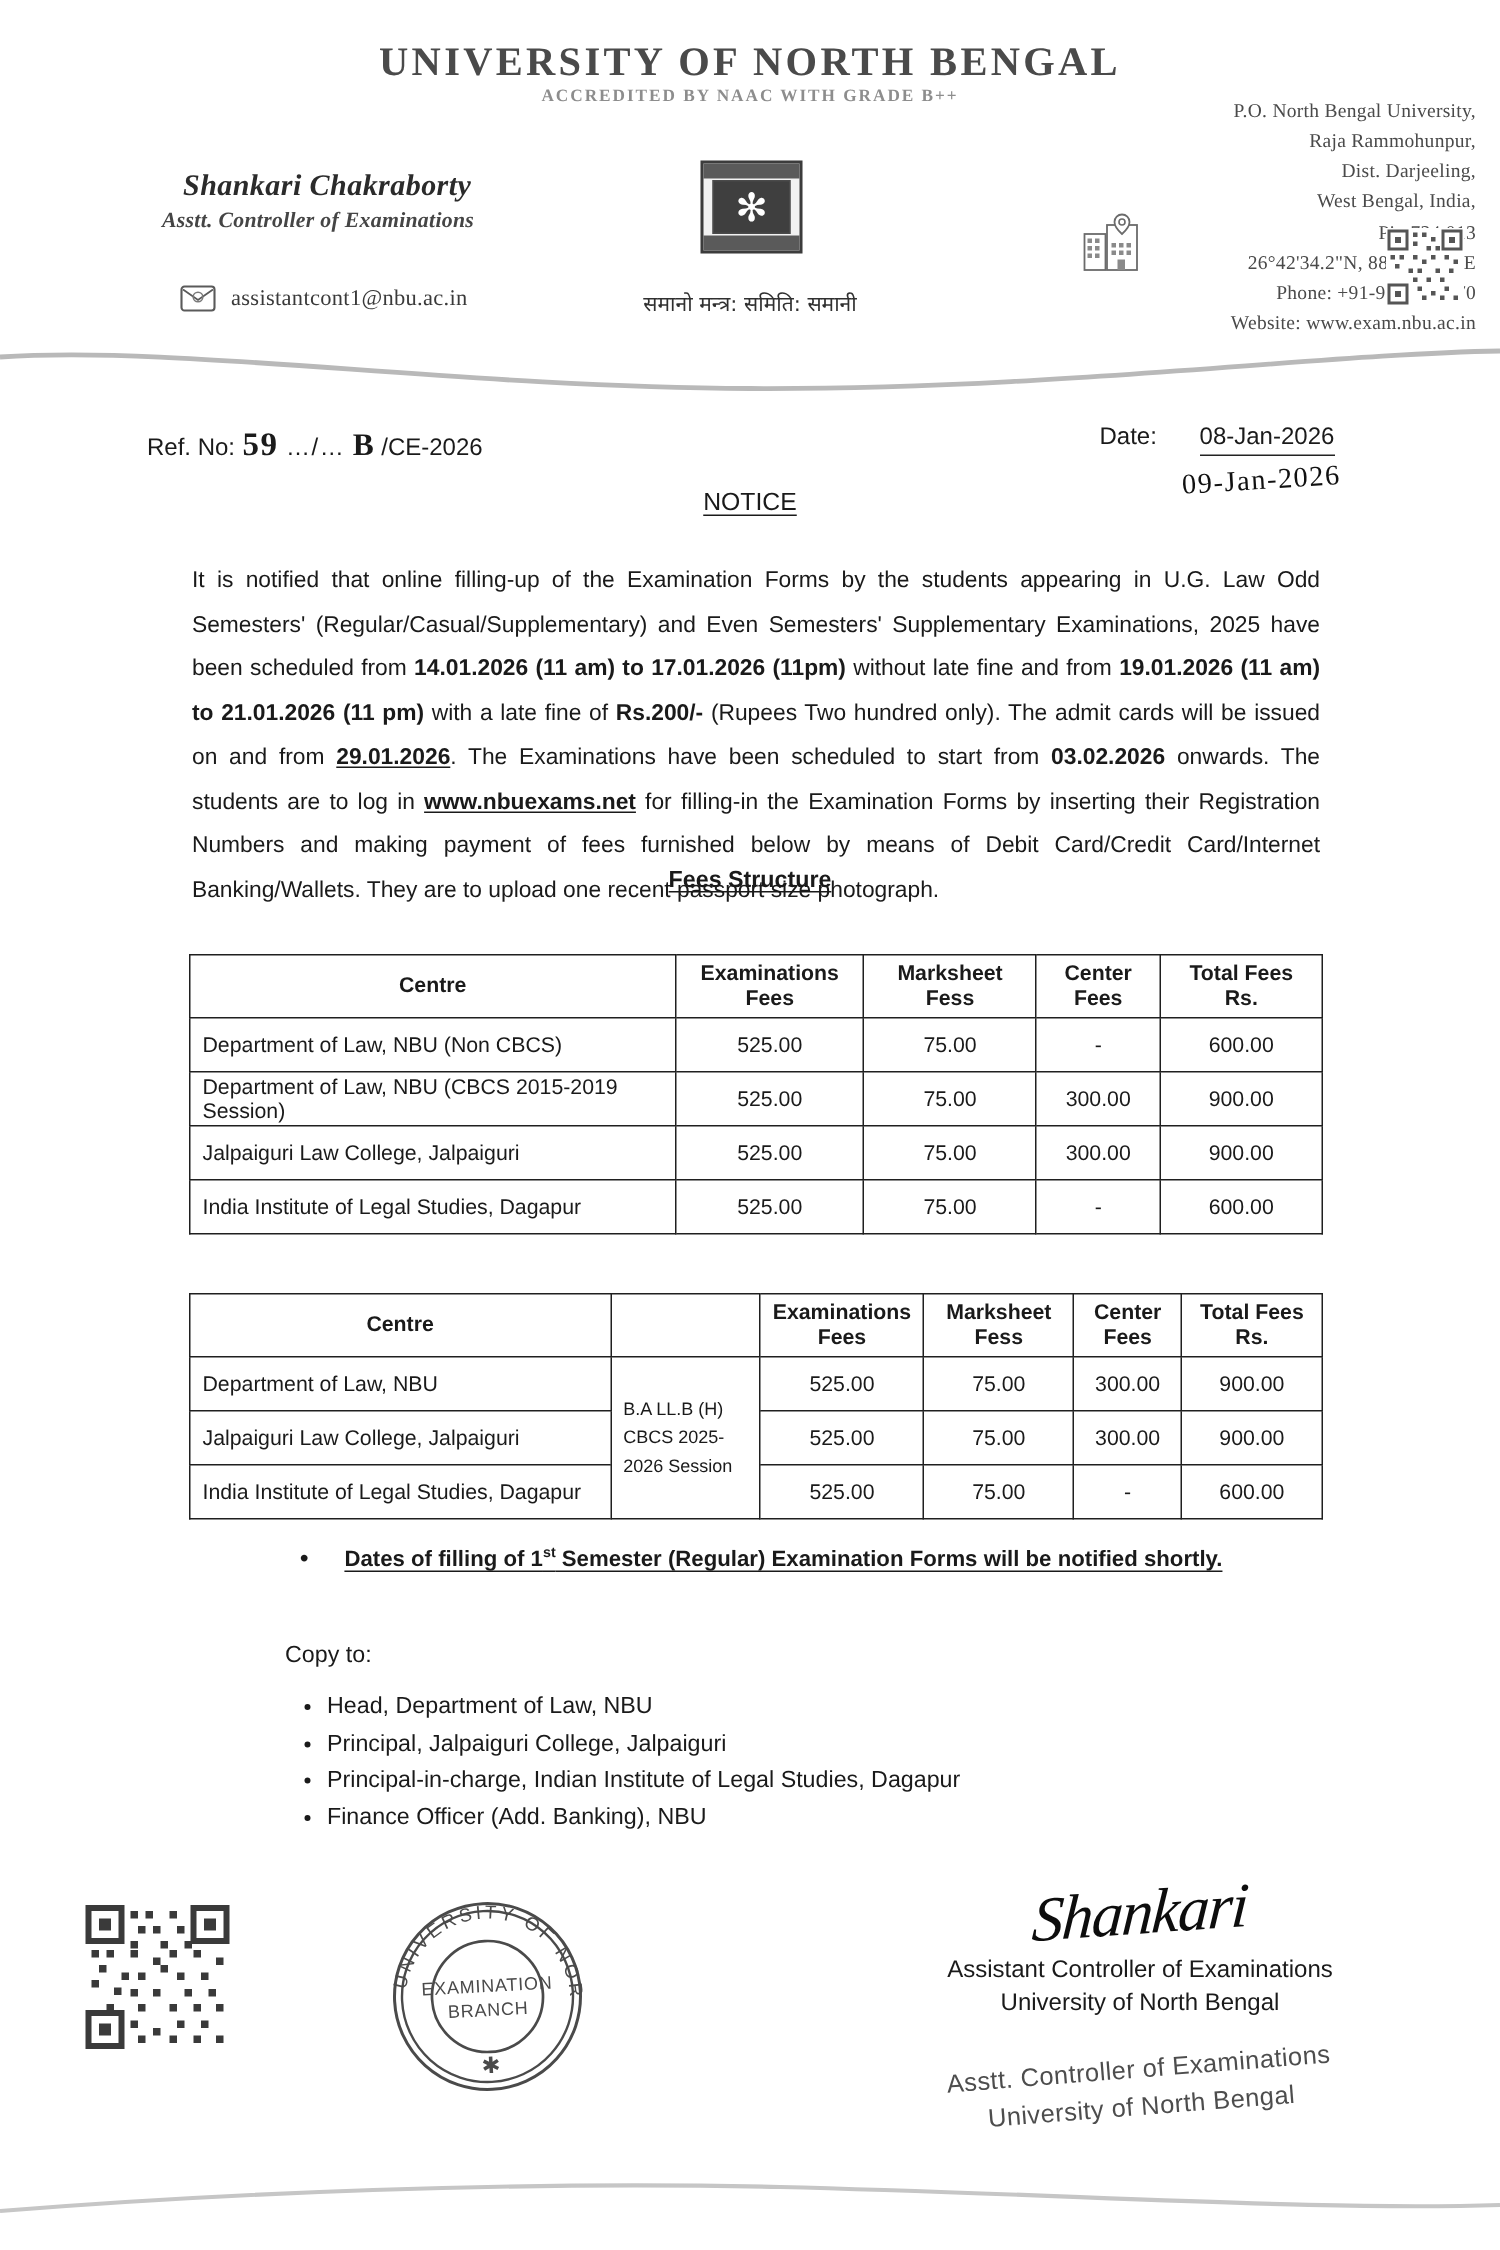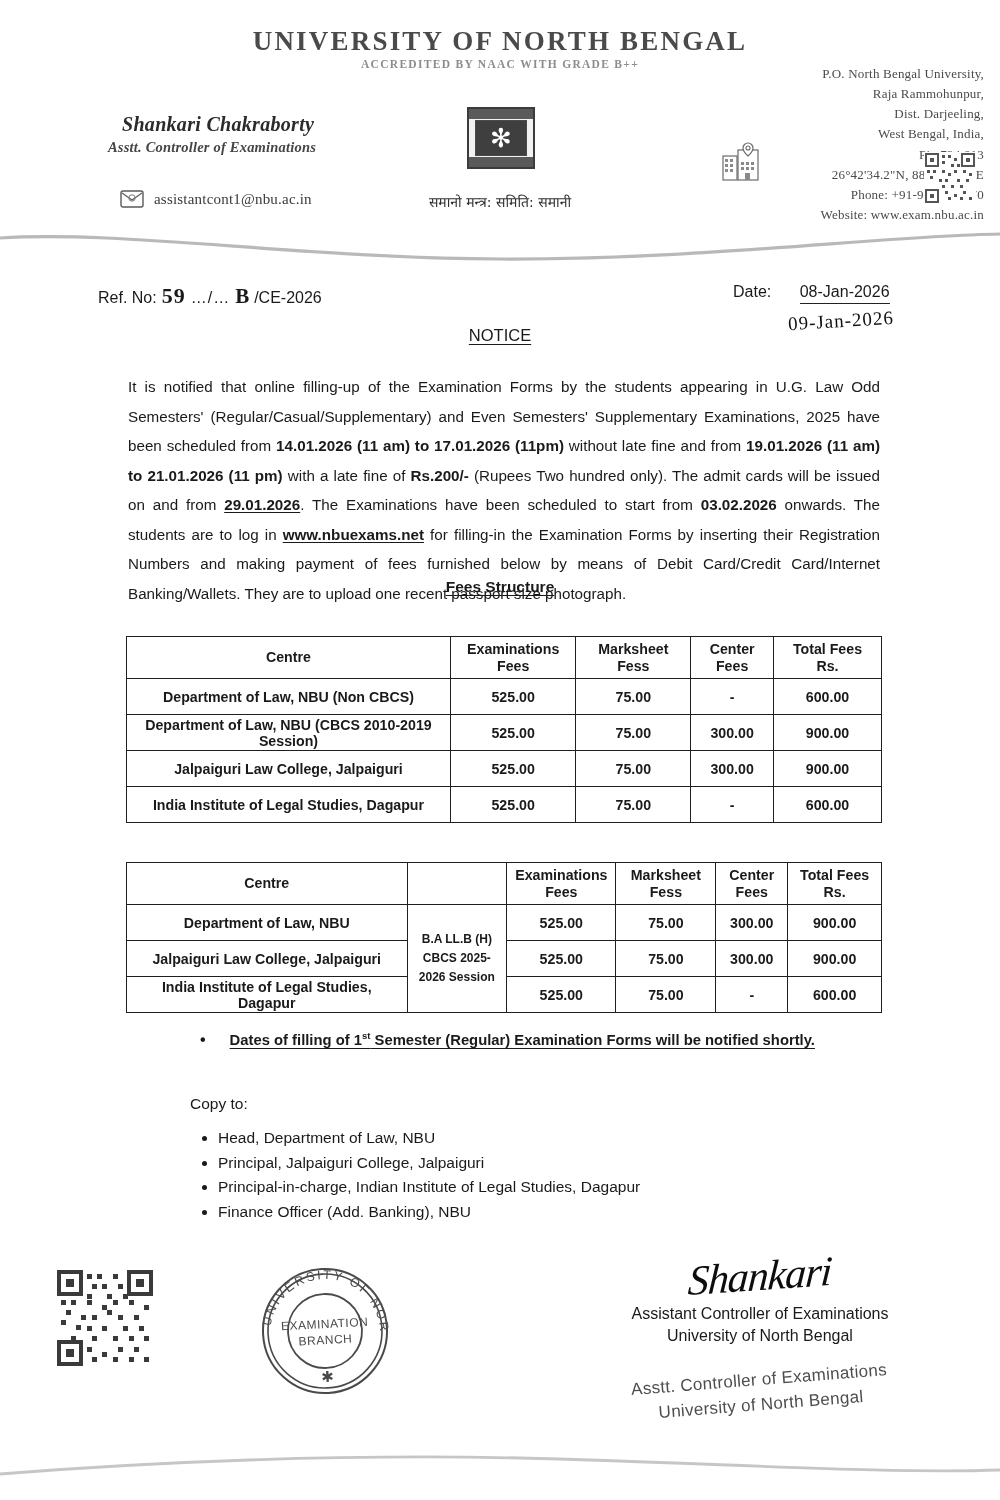--- a/index.html
+++ b/index.html
@@ -157,22 +157,21 @@
   }
   table.fees {
     position:absolute;
     border-collapse:collapse;
     font-size:14.2px;
     background:#fff;
   }
   table.fees td, table.fees th {
     border:1.3px solid #1f1f1f;
     padding:0 8px;
-    font-weight:bold;
-    text-align:center;
+    font-weight:normal;
   }
   table.fees th { font-weight:bold; text-align:center; line-height:17px; }
   .c-centre { text-align:left; }
   .c-num { text-align:center; }
 
   #table1 { left:126px; top:636px; width:756px; }
   #table1 .r-head td, #table1 .r-head th { height:42px; }
   #table1 tbody tr { height:36px; }
 
   #table2 { left:126px; top:862px; width:756px; }
@@ -386,21 +385,21 @@
     </thead>
     <tbody id="t1body">
         <tr>
           <td class="c-centre">Department of Law, NBU (Non CBCS)</td>
           <td class="c-num">525.00</td>
           <td class="c-num">75.00</td>
           <td class="c-num">-</td>
           <td class="c-num">600.00</td>
         </tr>
         <tr>
-          <td class="c-centre">Department of Law, NBU (CBCS 2010-2019 Session)</td>
+          <td class="c-centre">Department of Law, NBU (CBCS 2015-2019 Session)</td>
           <td class="c-num">525.00</td>
           <td class="c-num">75.00</td>
           <td class="c-num">300.00</td>
           <td class="c-num">900.00</td>
         </tr>
         <tr>
           <td class="c-centre">Jalpaiguri Law College, Jalpaiguri</td>
           <td class="c-num">525.00</td>
           <td class="c-num">75.00</td>
           <td class="c-num">300.00</td>

